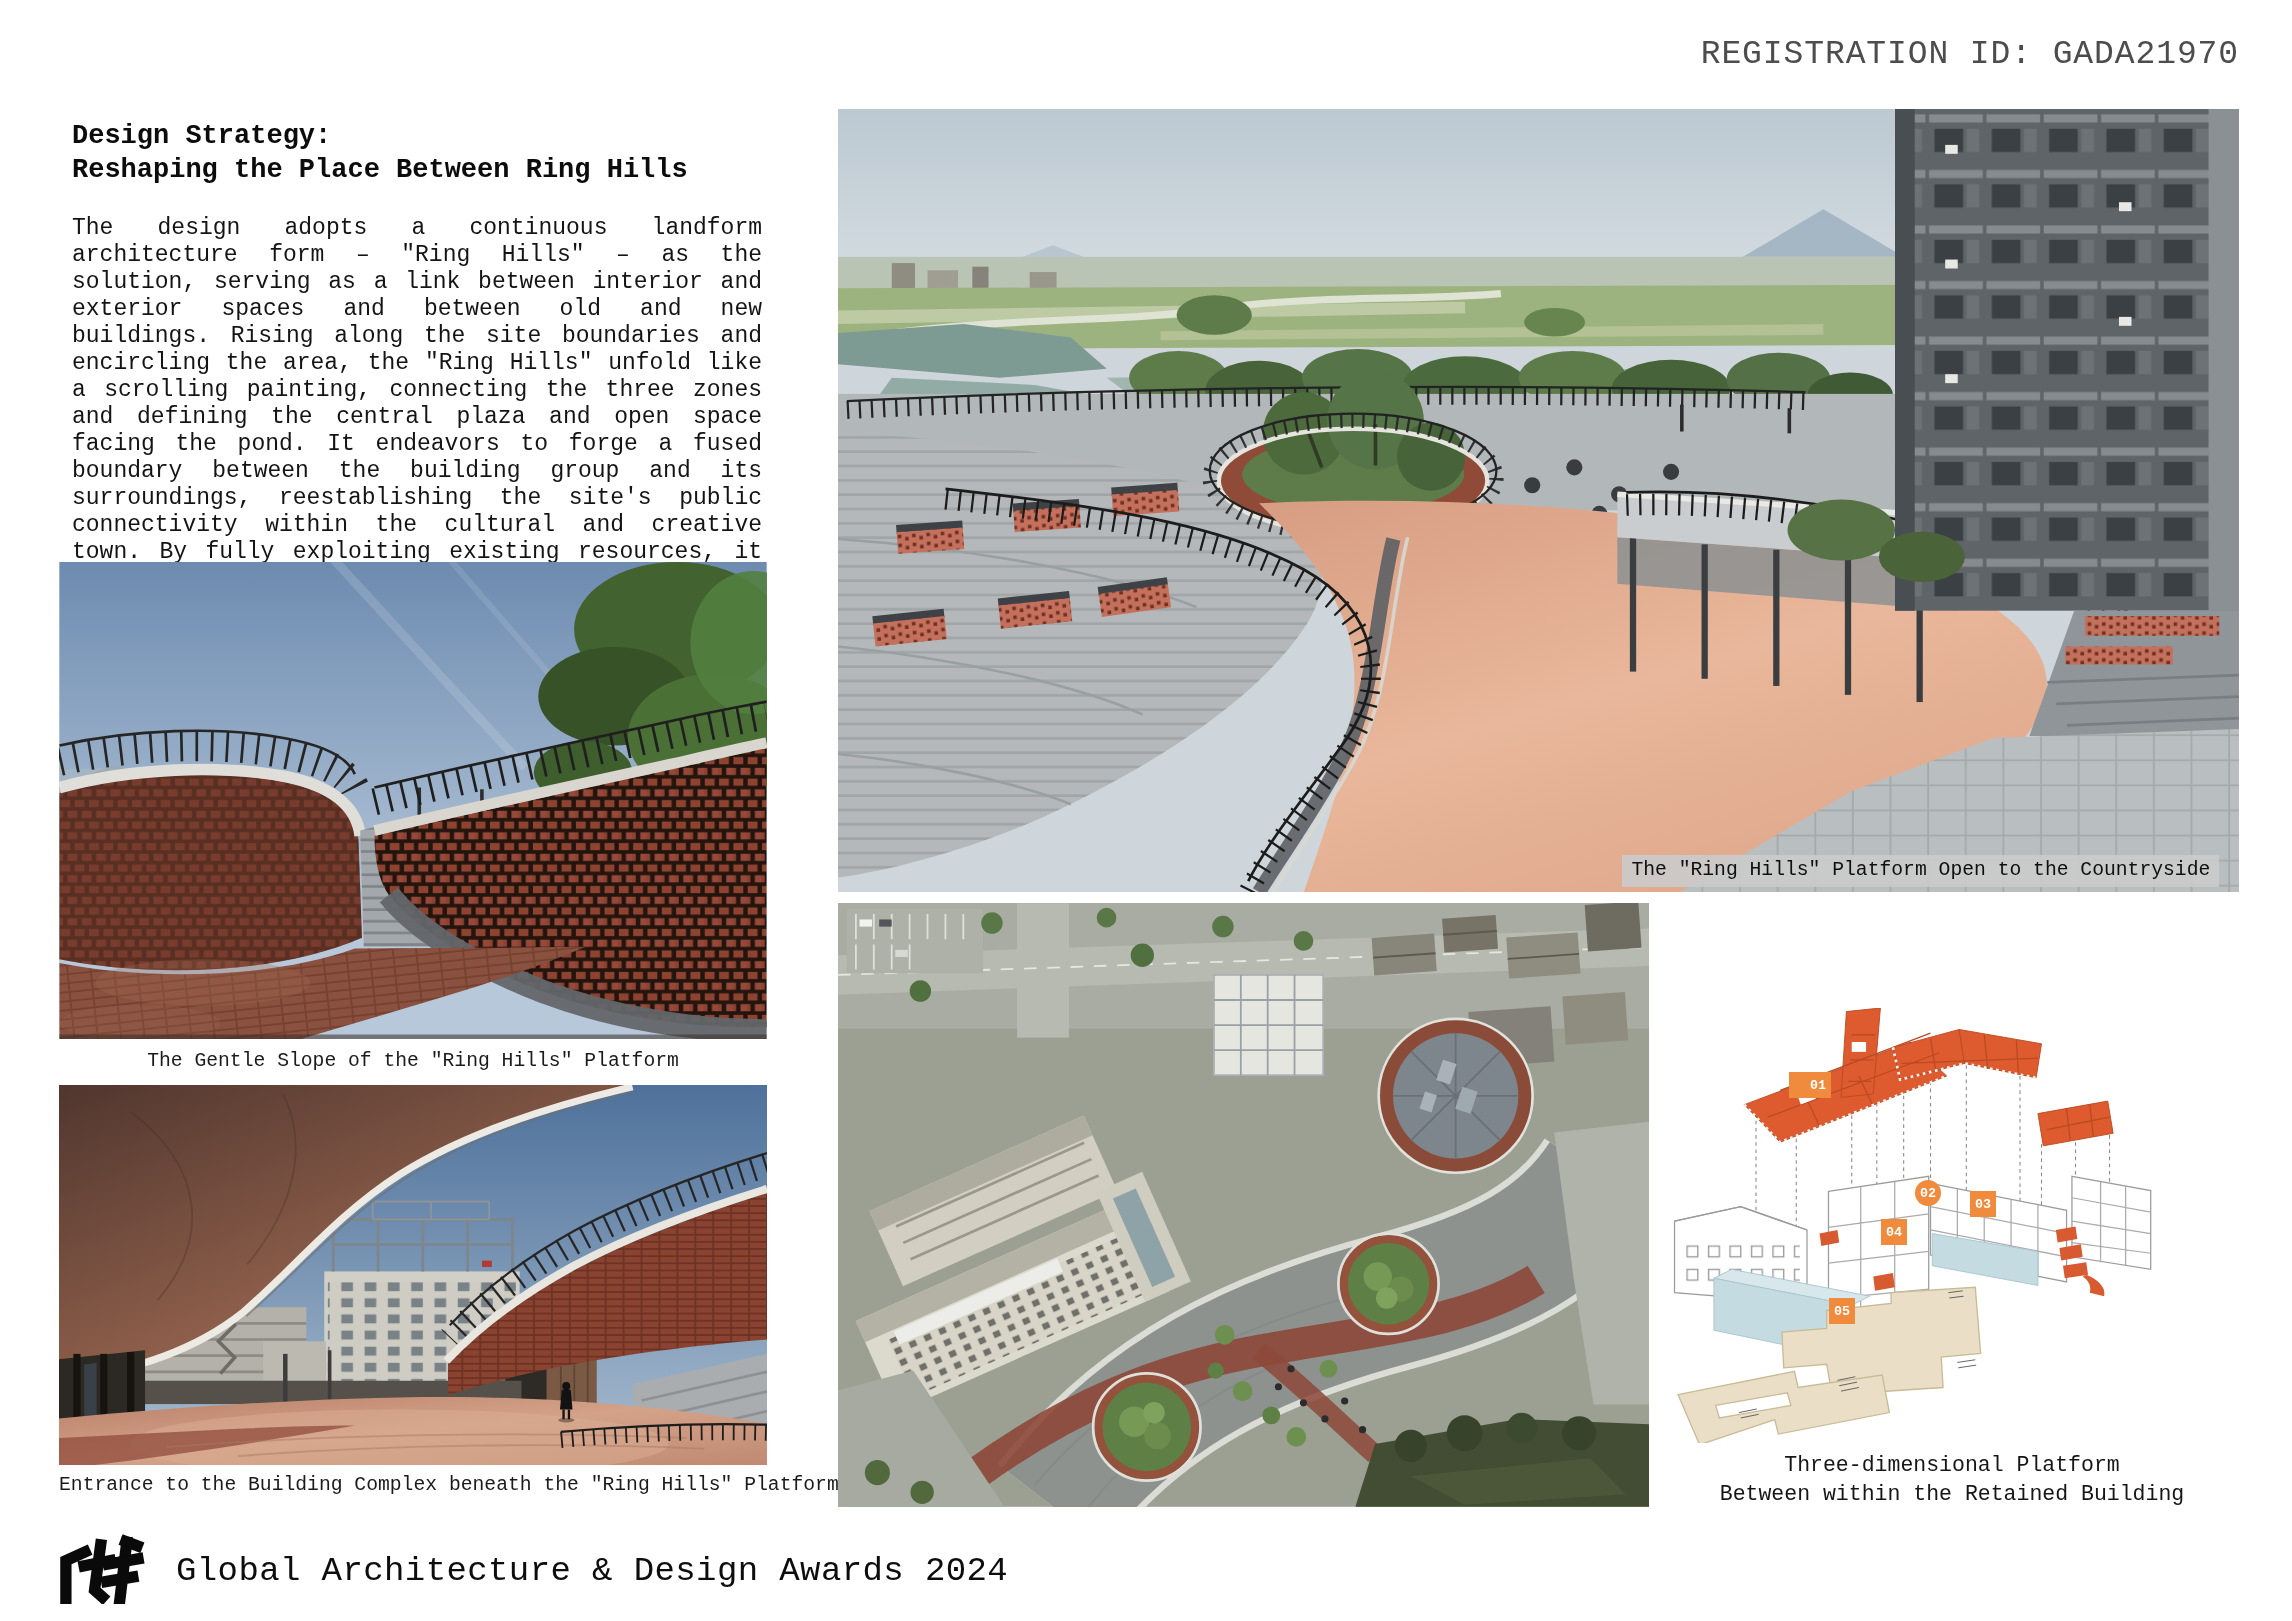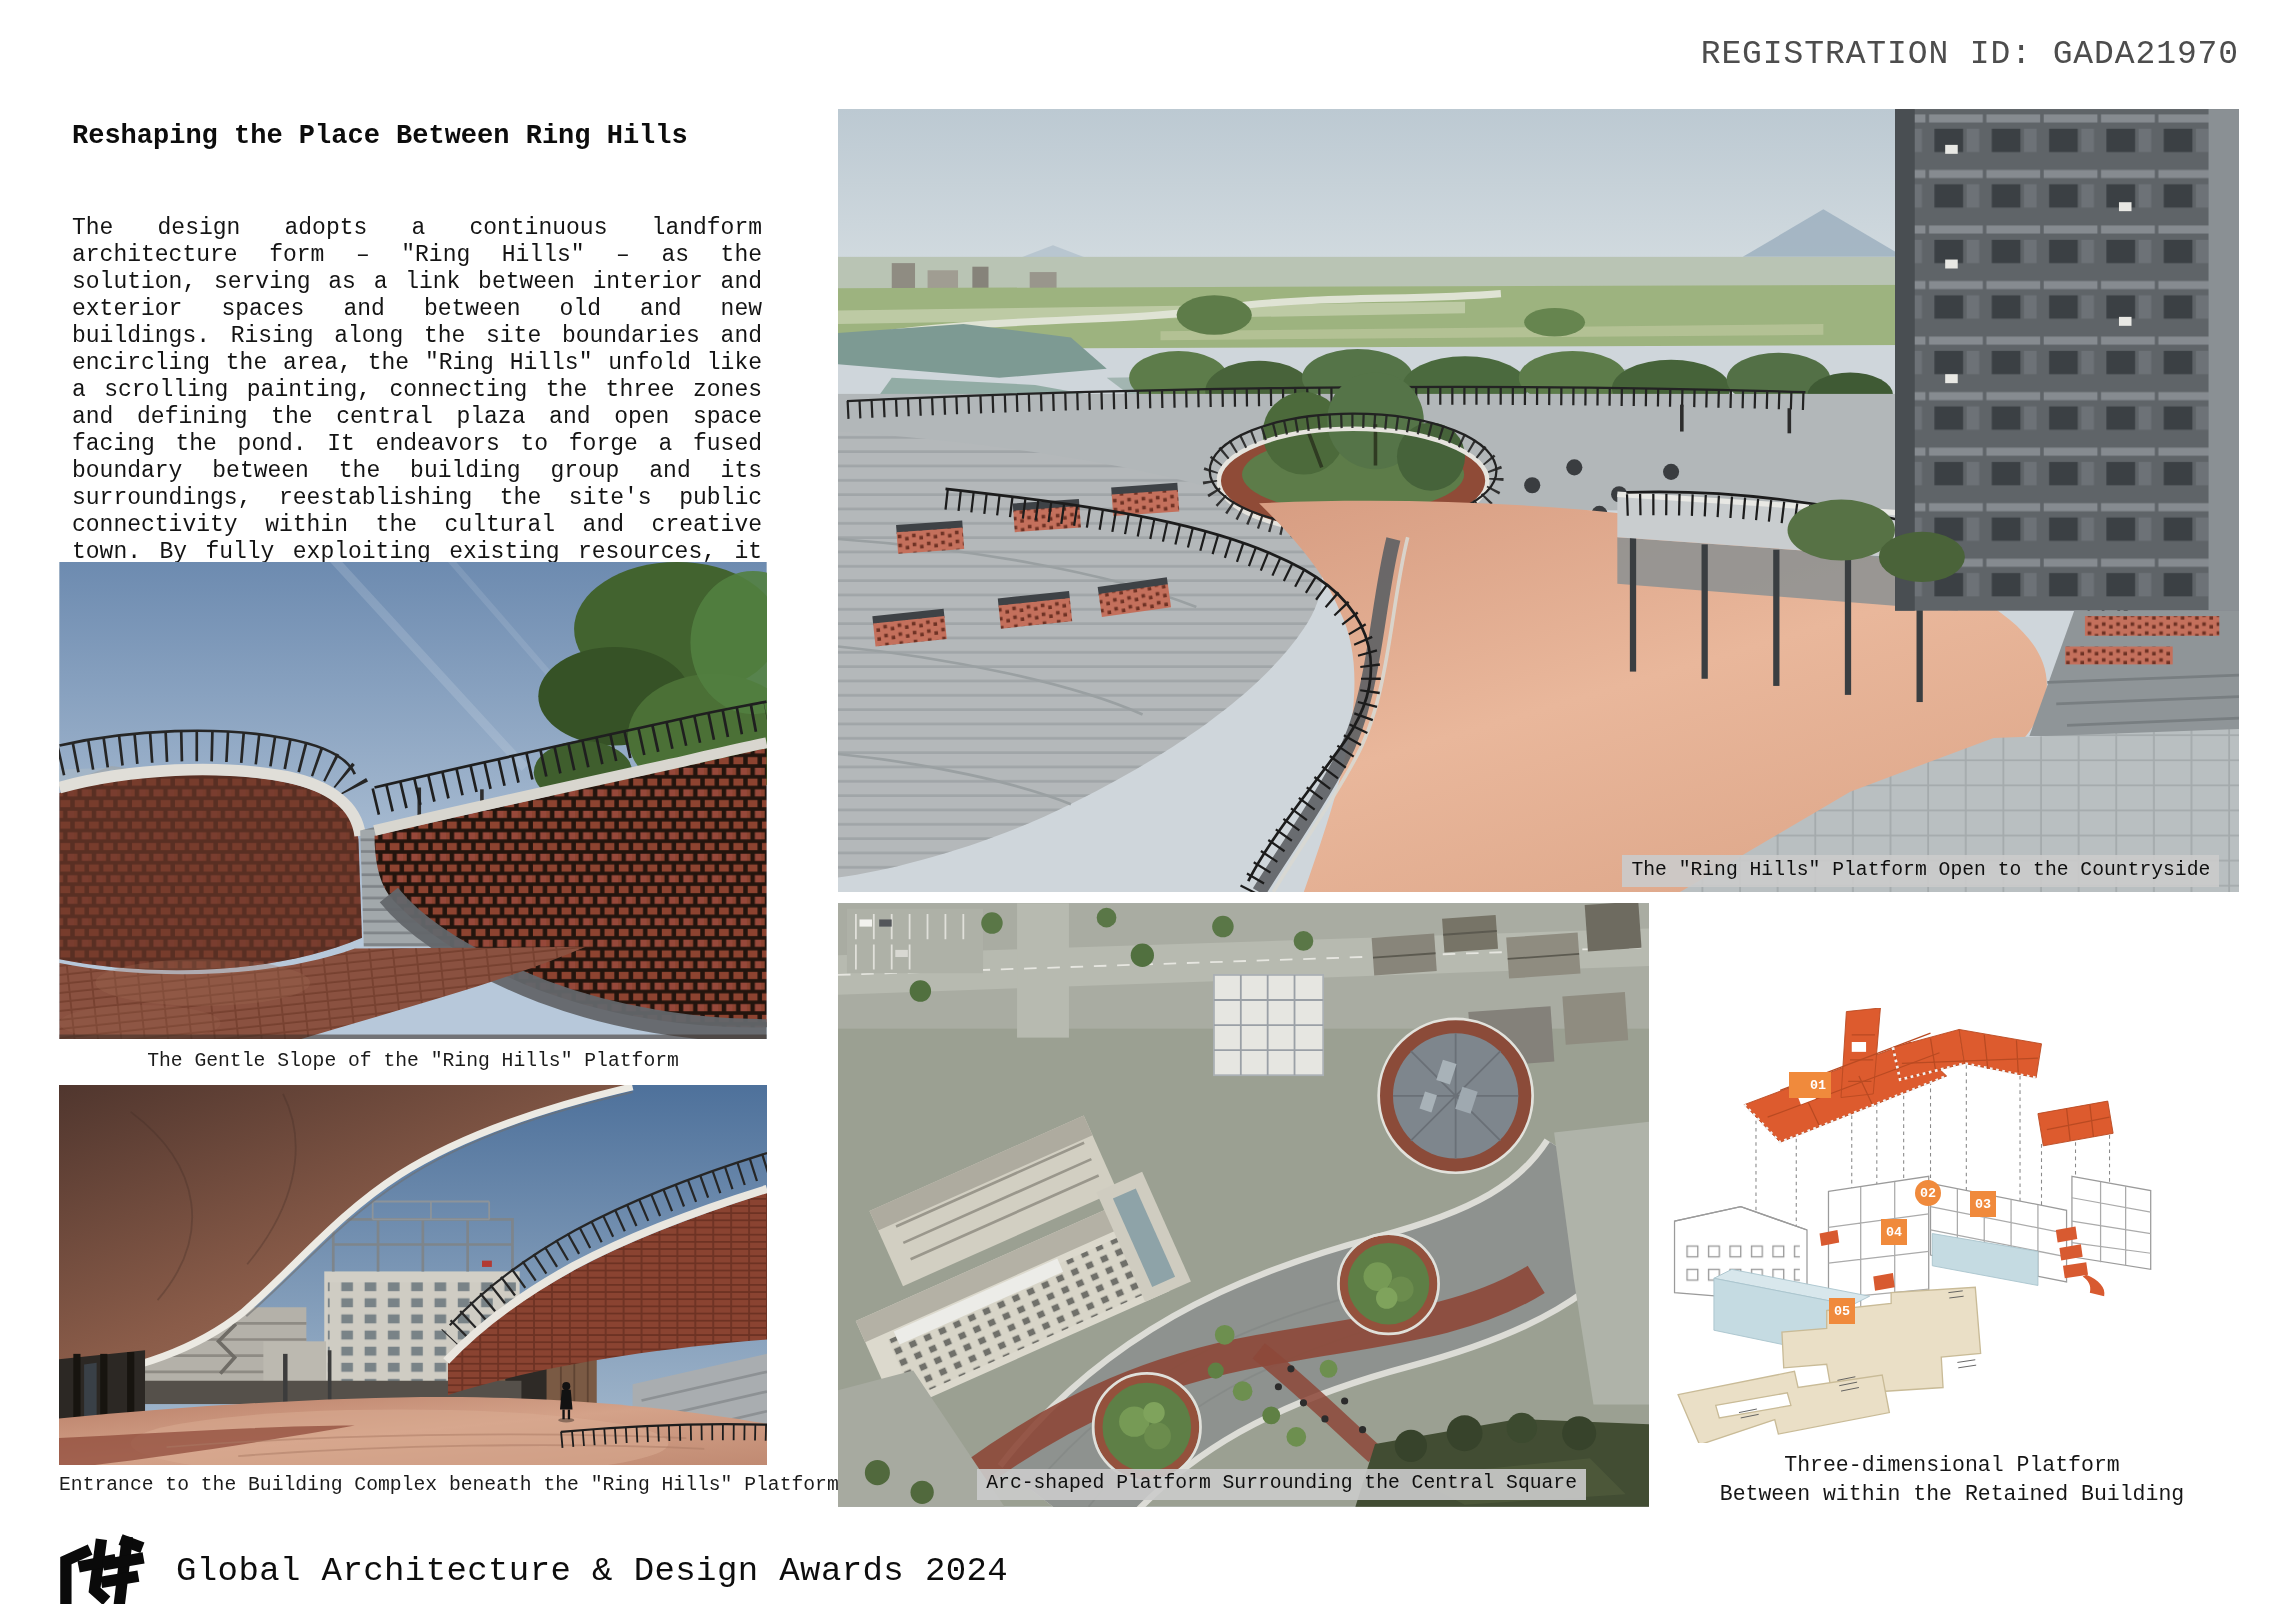--- a/index.html
+++ b/index.html
@@ -35,20 +35,21 @@
   svg{display:block;}
 </style>
 </head>
 <body>
 
 <div id="board">
 
   <div id="reg" class="abs">REGISTRATION ID: GADA21970</div>
 
   <div id="title" class="abs">
+    <div>Design Strategy:</div>
     <div>Reshaping the Place Between Ring Hills</div>
   </div>
   <div id="bodytext" class="abs">The design adopts a continuous landform architecture form – "Ring Hills" – as the solution, serving as a link between interior and exterior spaces and between old and new buildings. Rising along the site boundaries and encircling the area, the "Ring Hills" unfold like a scrolling painting, connecting the three zones and defining the central plaza and open space facing the pond. It endeavors to forge a fused boundary between the building group and its surroundings, reestablishing the site's public connectivity within the cultural and creative town. By fully exploiting existing resources, it creates a collage-like formal language, fostering a novel cultural and tourism node in the village.</div>
 
   <div id="photo1" class="photo">
     <svg viewBox="0 0 790 533" width="708" height="477">
       <defs>
         <linearGradient id="p1sky" x1="0" y1="0" x2="0" y2="1">
           <stop offset="0" stop-color="#6d8bb0"></stop>
             <stop offset=".75" stop-color="#b7c8da"></stop>
@@ -473,21 +474,20 @@
           <circle cx="828" cy="592" r="19" fill="#37432b"></circle>
         <polygon points="640,640 840,620 880,660 700,672" fill="#556240" opacity=".5"></polygon>
       </g>
       <g>
         <polygon points="800,256 906,244 906,560 844,560 822,420" fill="#afb3a9"></polygon>
         <polygon points="0,544 84,522 186,674 0,674" fill="#a7aaa0"></polygon>
         <circle cx="44" cy="636" r="14" fill="#51693d"></circle>
           <circle cx="94" cy="658" r="13" fill="#51693d"></circle>
       </g>
     </svg>
-    <div id="ov4" class="overlay-caption">Arc-shaped Platform Surrounding the Central Square</div>
   </div>
 
   <div id="diagram" class="photo" style="background:#fff;">
     <svg viewBox="0 0 648 486" width="580" height="435">
       <defs>
         <pattern id="p5w" width="24" height="26" patternUnits="userSpaceOnUse">
           <rect width="24" height="26" fill="#ffffff"></rect>
           <rect x="4" y="6" width="12" height="12" fill="none" stroke="#9a9a9a" stroke-width="1.5"></rect>
         </pattern>
       </defs>

